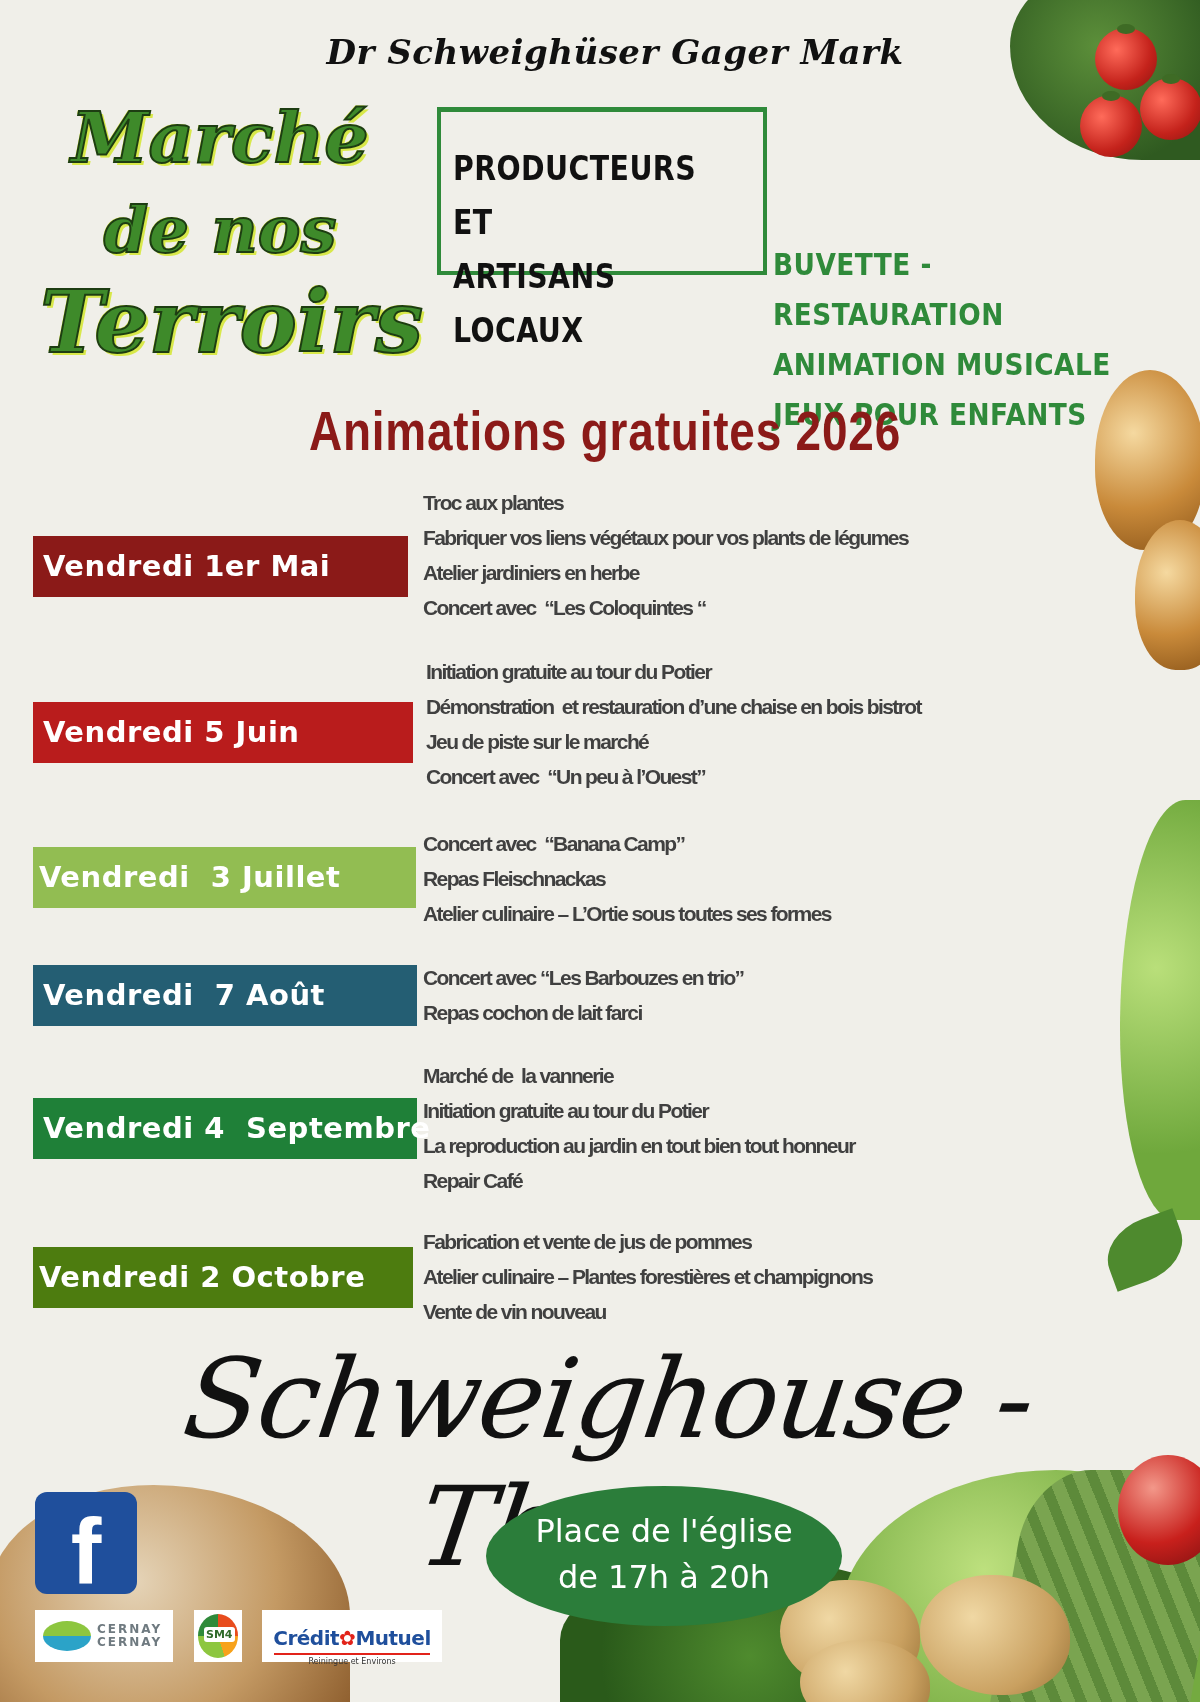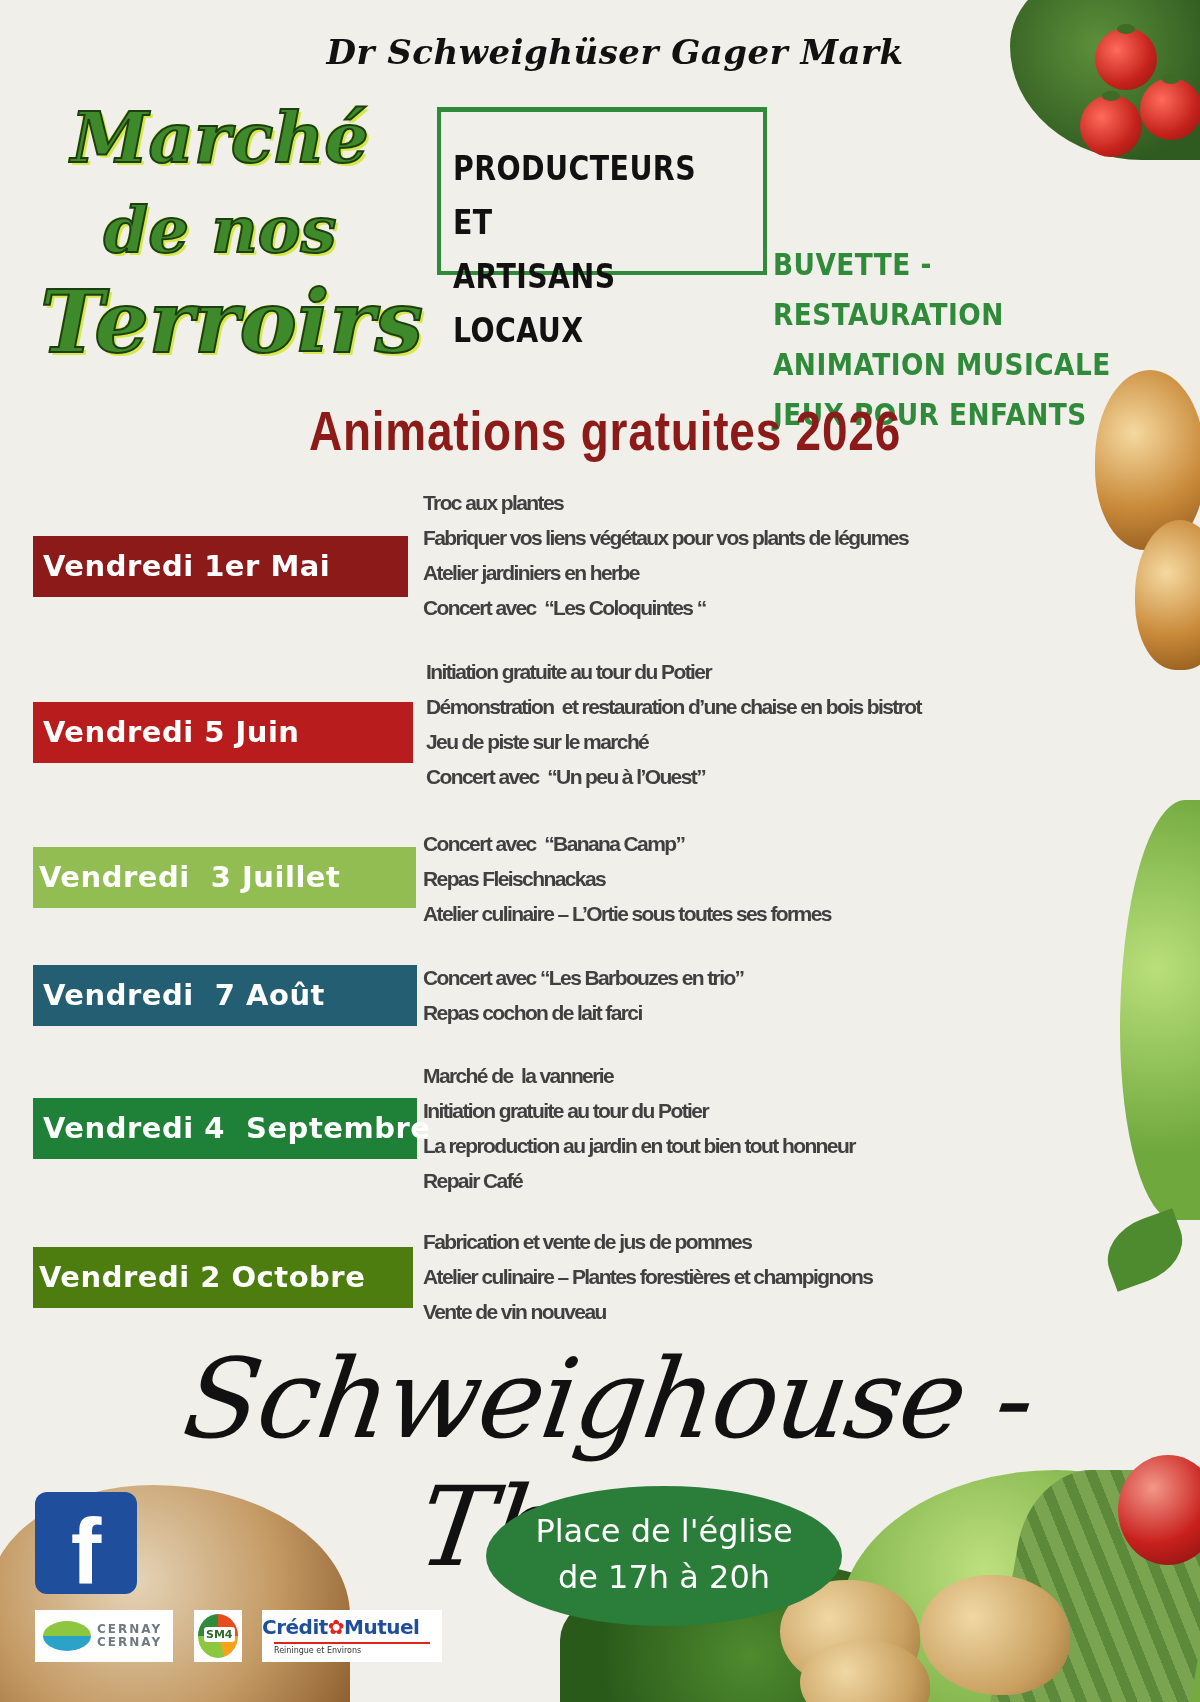--- a/index.html
+++ b/index.html
@@ -101,21 +101,21 @@
     font-family: "Liberation Sans", sans-serif; font-weight: bold;
     font-size: 92px; line-height: 118px; overflow: hidden;
   }
   .logo-card { background: #fff; top: 1610px; height: 52px; }
   .thann { left: 35px; width: 138px; display: flex; align-items: center; padding-left: 8px; }
   .thann .wave { width: 48px; height: 30px; border-radius: 50%; background: linear-gradient(180deg, #8dc63f 50%, #2ba3c8 50%); margin-right: 6px; }
   .thann .txt { color: #6f7a80; font-family: "DejaVu Sans", sans-serif; font-weight: bold; font-size: 12px; line-height: 13px; letter-spacing: 2px; }
   .sm4 { left: 194px; width: 48px; display: flex; align-items: center; justify-content: center; }
   .sm4 .ring { width: 40px; height: 44px; border-radius: 50%; background: conic-gradient(#e84c1e 0 25%, #f7a21b 25% 45%, #8dc63f 45% 75%, #2f8a3a 75%); position: relative; }
   .sm4 .ring span { position: absolute; left: 6px; top: 13px; background: #fff; color: #2f6a2a; font-size: 11px; font-weight: bold; font-family: "DejaVu Sans", sans-serif; padding: 1px 2px; border-radius: 3px; }
-  .cm { left: 262px; width: 180px; text-align: left; padding-top: 5px; }
+  .cm { left: 262px; width: 180px; text-align: center; padding-top: 16px; }
   .cm .brand { color: #1f4f9c; font-family: "DejaVu Sans", sans-serif; font-weight: bold; font-size: 20px; letter-spacing: -0.5px; }
   .cm .brand .dot { color: #e2231a; }
   .cm .sub { font-size: 8px; color: #333; font-family: "DejaVu Sans", sans-serif; border-top: 2px solid #e2231a; margin: 3px 12px 0; padding-top: 2px; }
 </style>
 </head>
 <body>
 
 <div class="abs lettuce-top"></div>
 <div class="abs tomato" style="left:1095px;top:28px;"></div>
 <div class="abs tomato" style="left:1140px;top:78px;"></div>

